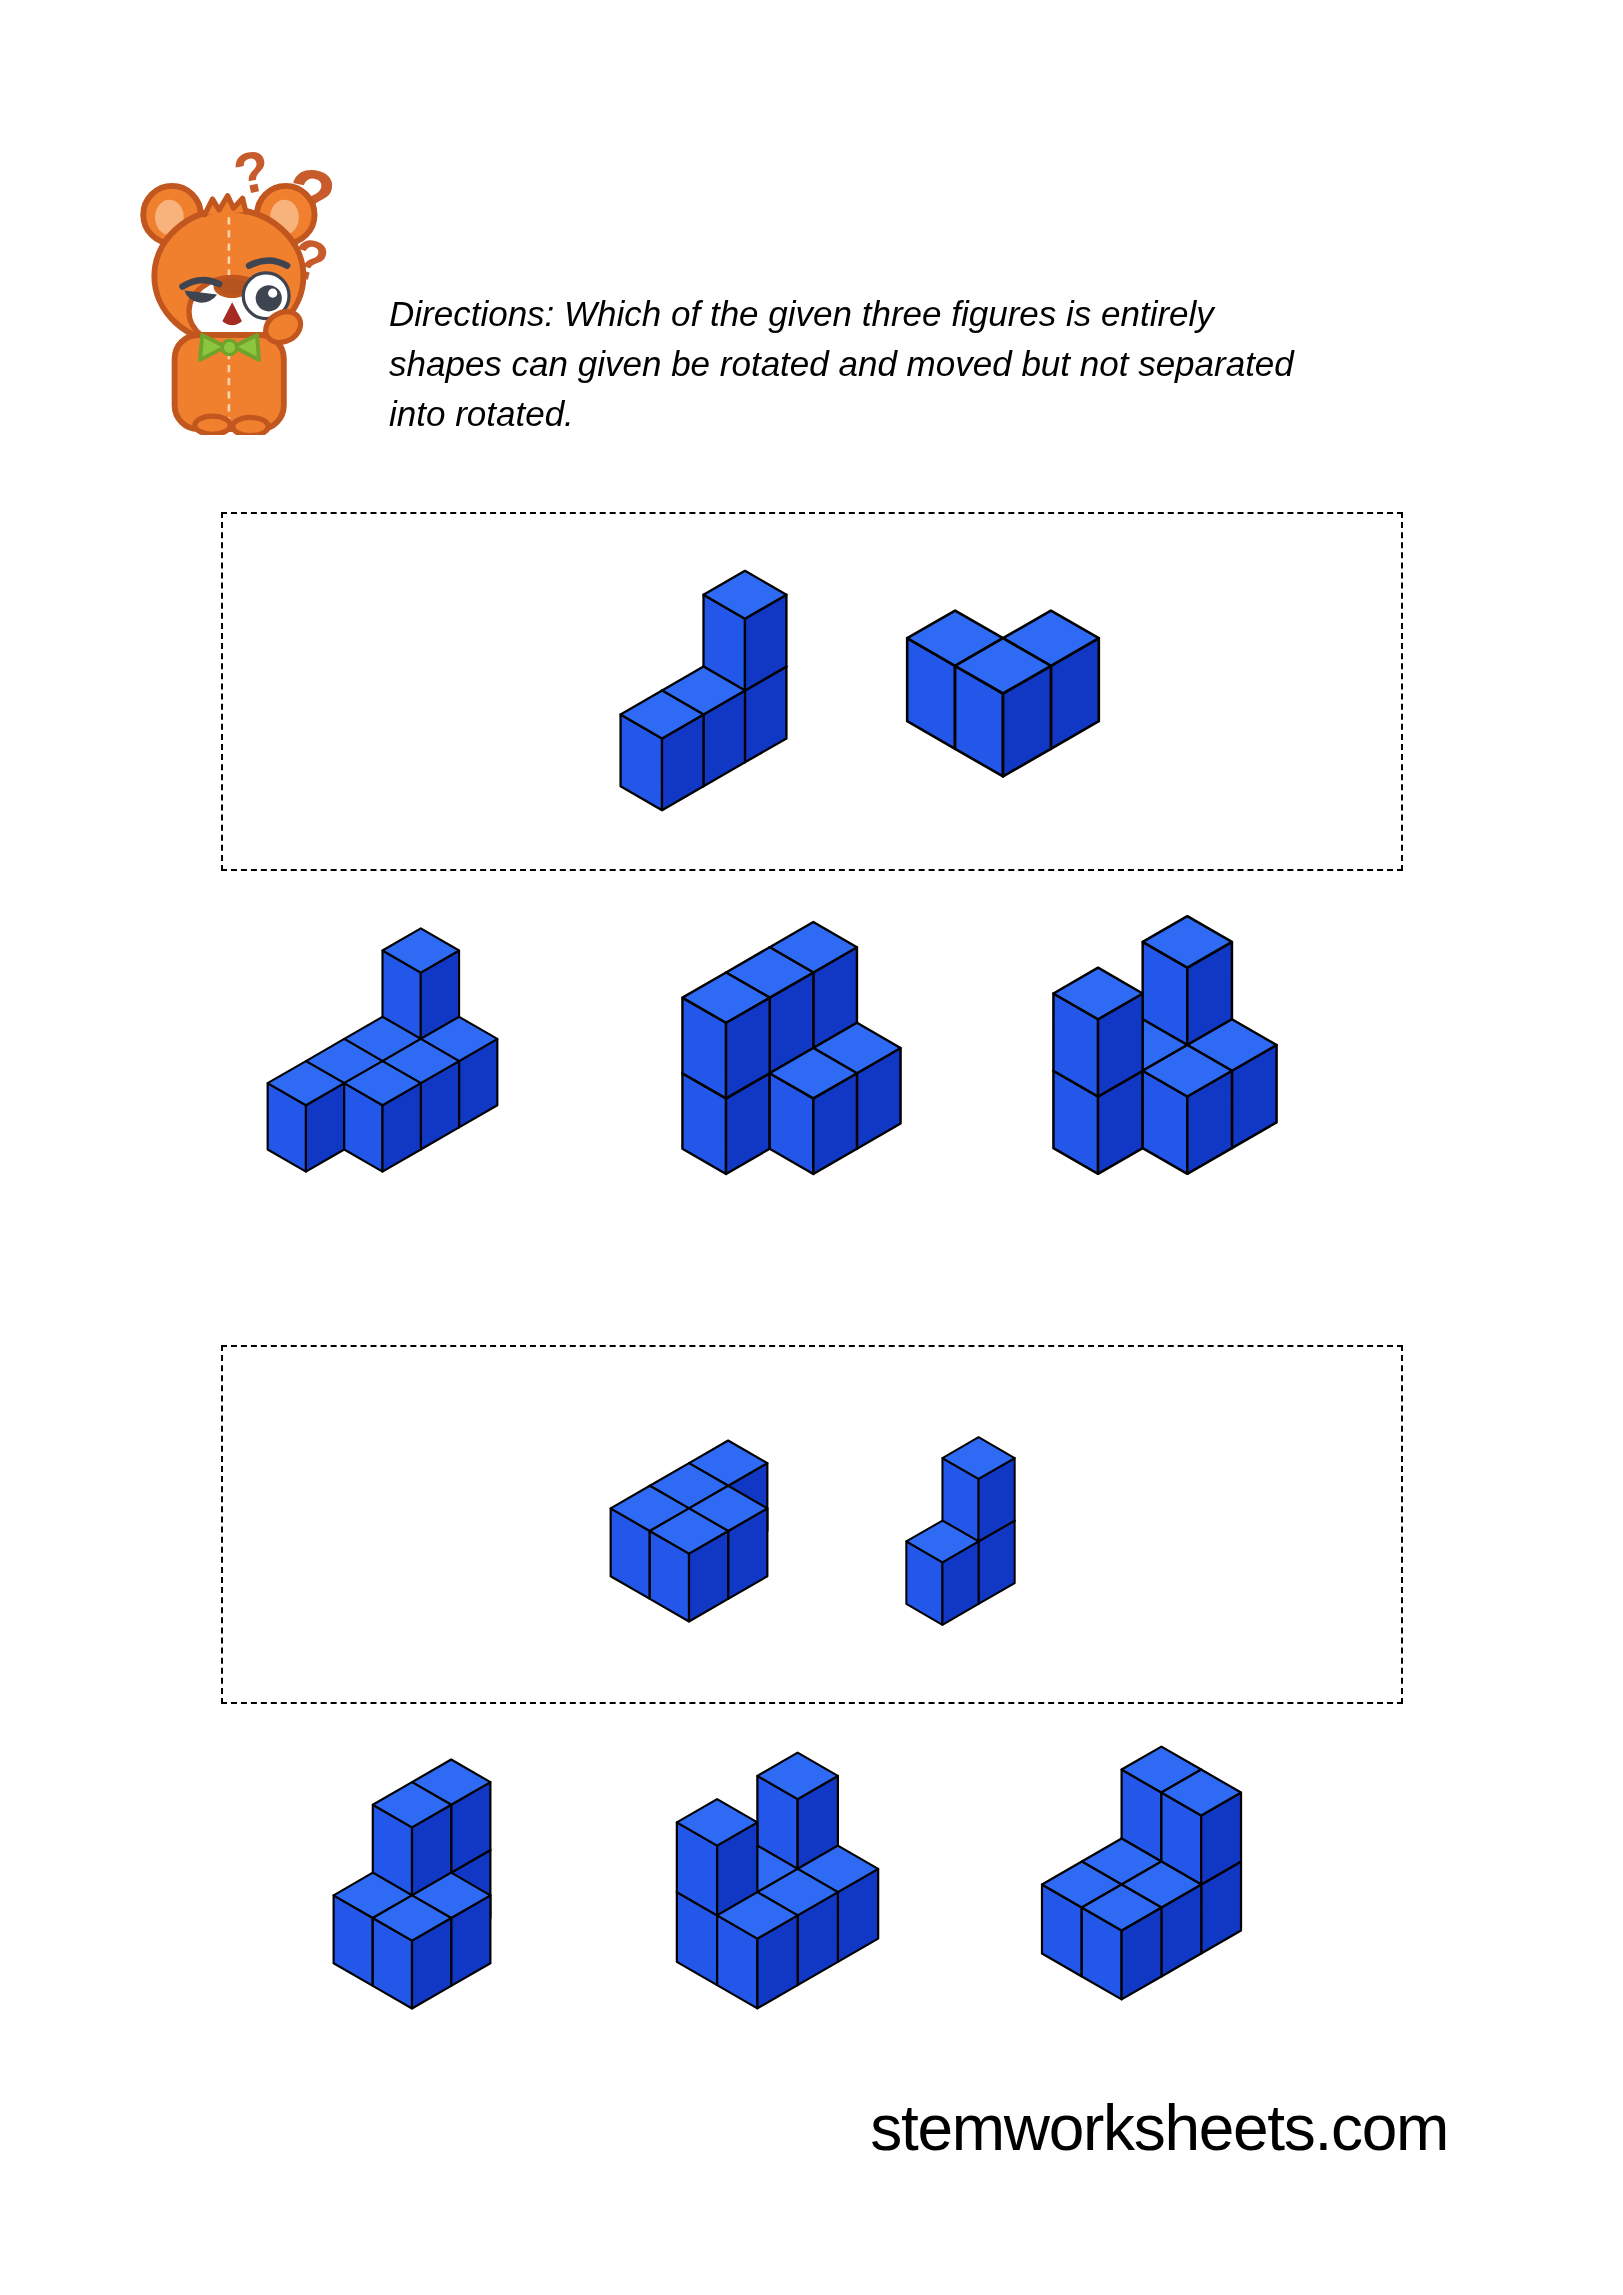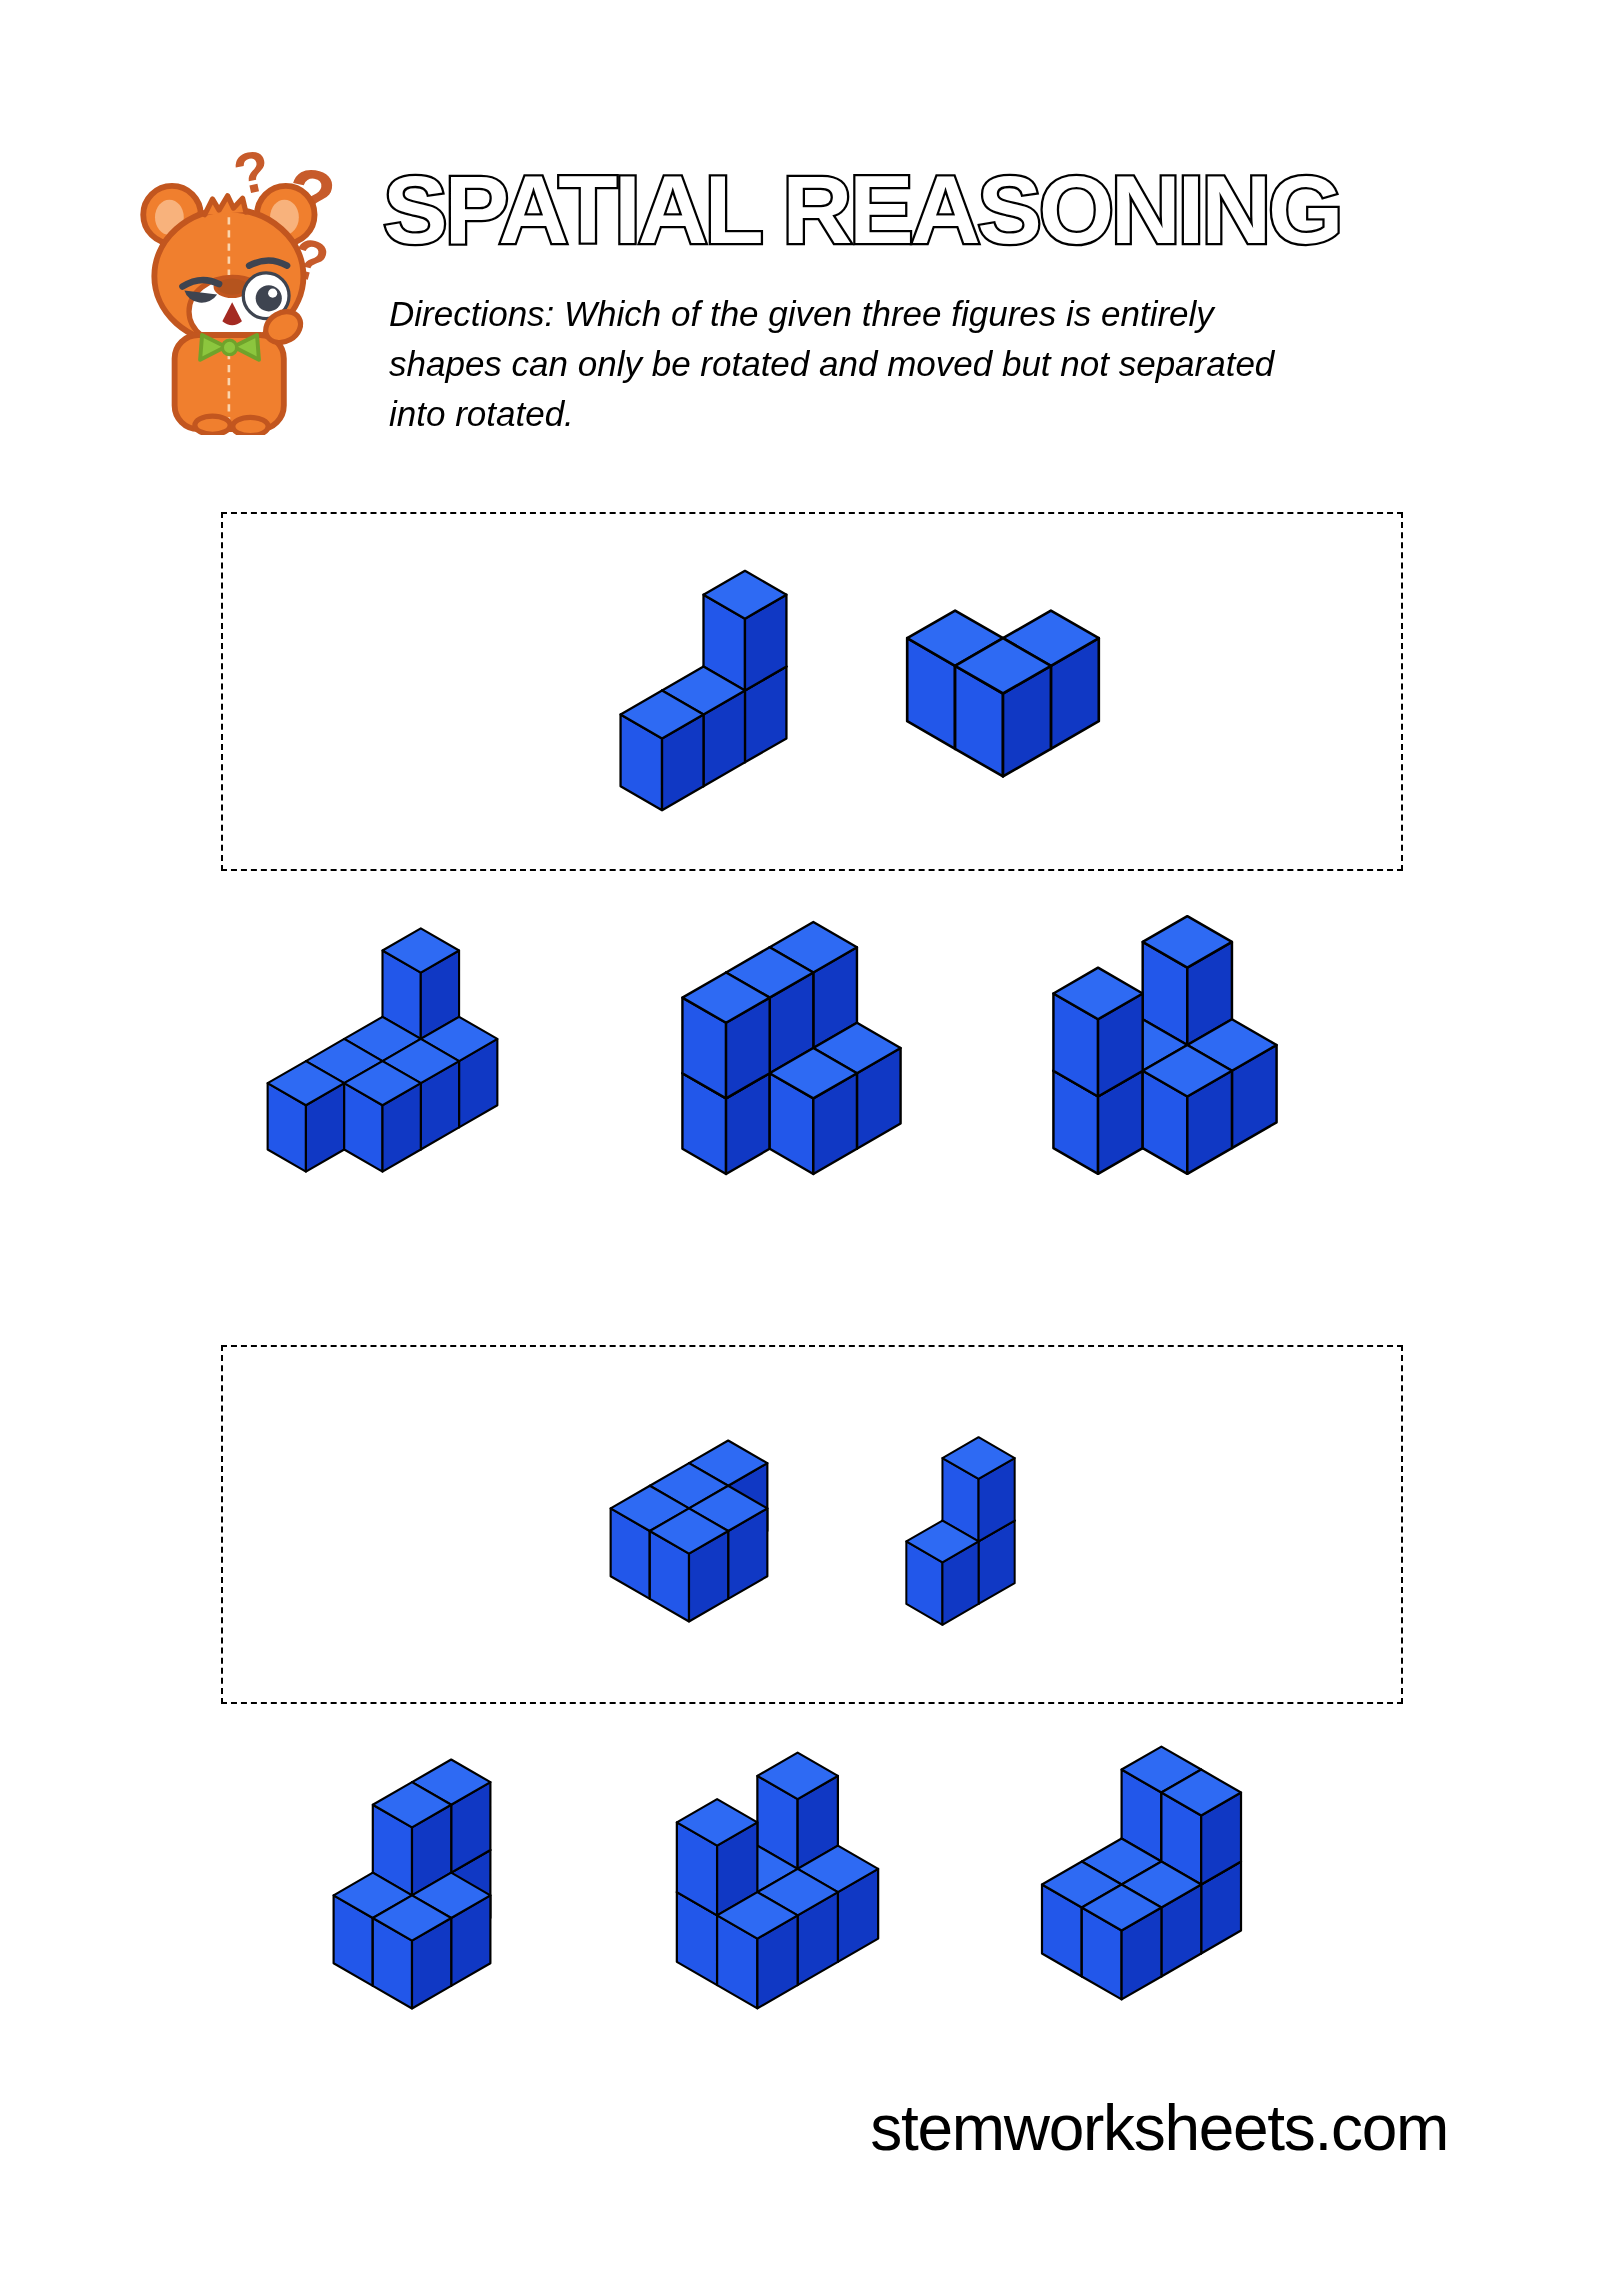--- a/index.html
+++ b/index.html
@@ -87,25 +87,24 @@
 
       <path d="M160 330 l-36 -18 l-3 38 z" fill="#8CC63E" stroke="#6FA32B" stroke-width="6" stroke-linejoin="round"></path>
       <path d="M172 330 l36 -18 l3 38 z" fill="#8CC63E" stroke="#6FA32B" stroke-width="6" stroke-linejoin="round"></path>
       <circle cx="166" cy="331" r="11" fill="#8CC63E" stroke="#6FA32B" stroke-width="5"></circle>
 
       <ellipse cx="140" cy="450" rx="27" ry="14" fill="#F07F2E" stroke="#C2561F" stroke-width="8"></ellipse>
       <ellipse cx="198" cy="452" rx="27" ry="14" fill="#F07F2E" stroke="#C2561F" stroke-width="8"></ellipse>
     </svg>
   </div>
 
-  <div class="page-title">SPATIAL REASONING</div>
 
   <div class="directions">
     <div>Directions: Which of the given three figures is entirely</div>
-    <div>shapes can only be rotated and moved but not separated</div>
+    <div>shapes can given be rotated and moved but not separated</div>
     <div>into rotated.</div>
   </div>
 
   <div id="box1" class="pieces-box"></div>
   <div class="figure" style="left:599px;top:566px;width:209px;height:249px;"><svg viewBox="-48.3 -255 183.2 260" preserveAspectRatio="xMidYMid meet">
         <polygon points="86.6,-50 43.3,-75 43.3,-150 86.6,-125" fill="#2257EA" stroke="#000000" stroke-width="2.4" stroke-linejoin="round"></polygon>
         <polygon points="86.6,-50 129.89999999999998,-75 129.89999999999998,-150 86.6,-125" fill="#1038C4" stroke="#000000" stroke-width="2.4" stroke-linejoin="round"></polygon>
         <polygon points="86.6,-125 129.89999999999998,-150 86.6,-175 43.3,-150" fill="#2E6AF3" stroke="#000000" stroke-width="2.4" stroke-linejoin="round"></polygon>
         <polygon points="86.6,-125 43.3,-150 43.3,-225 86.6,-200" fill="#2257EA" stroke="#000000" stroke-width="2.4" stroke-linejoin="round"></polygon>
         <polygon points="86.6,-125 129.89999999999998,-150 129.89999999999998,-225 86.6,-200" fill="#1038C4" stroke="#000000" stroke-width="2.4" stroke-linejoin="round"></polygon>

